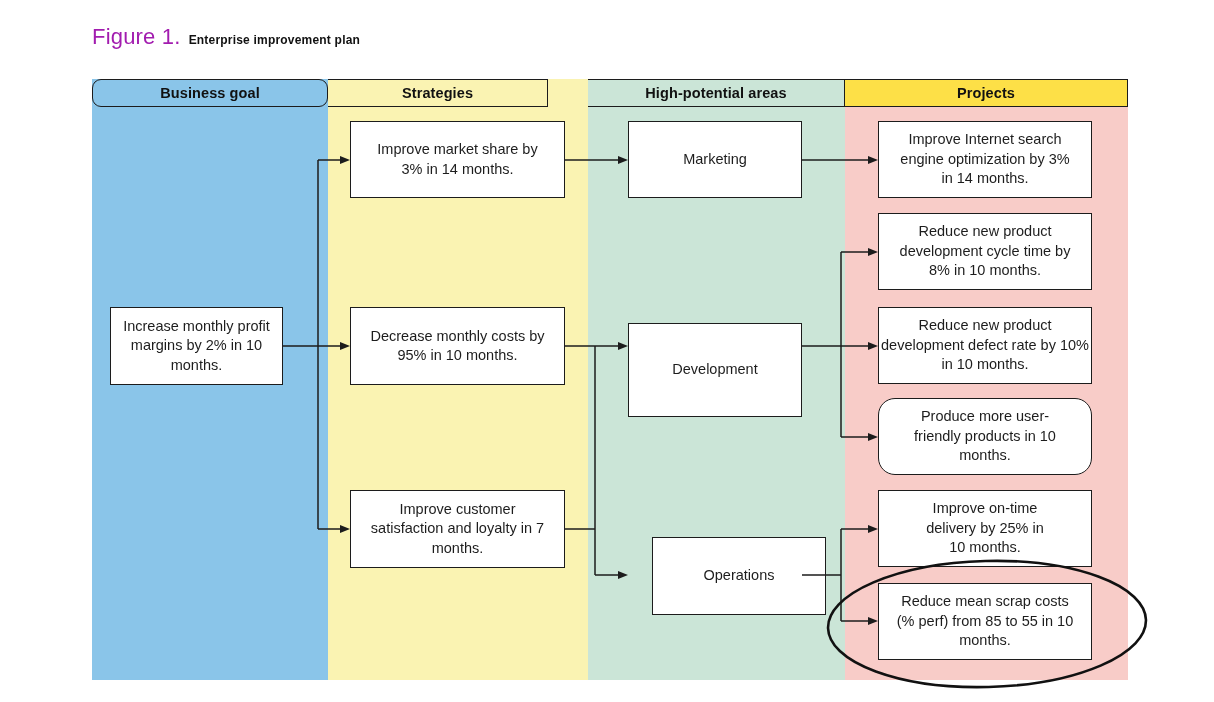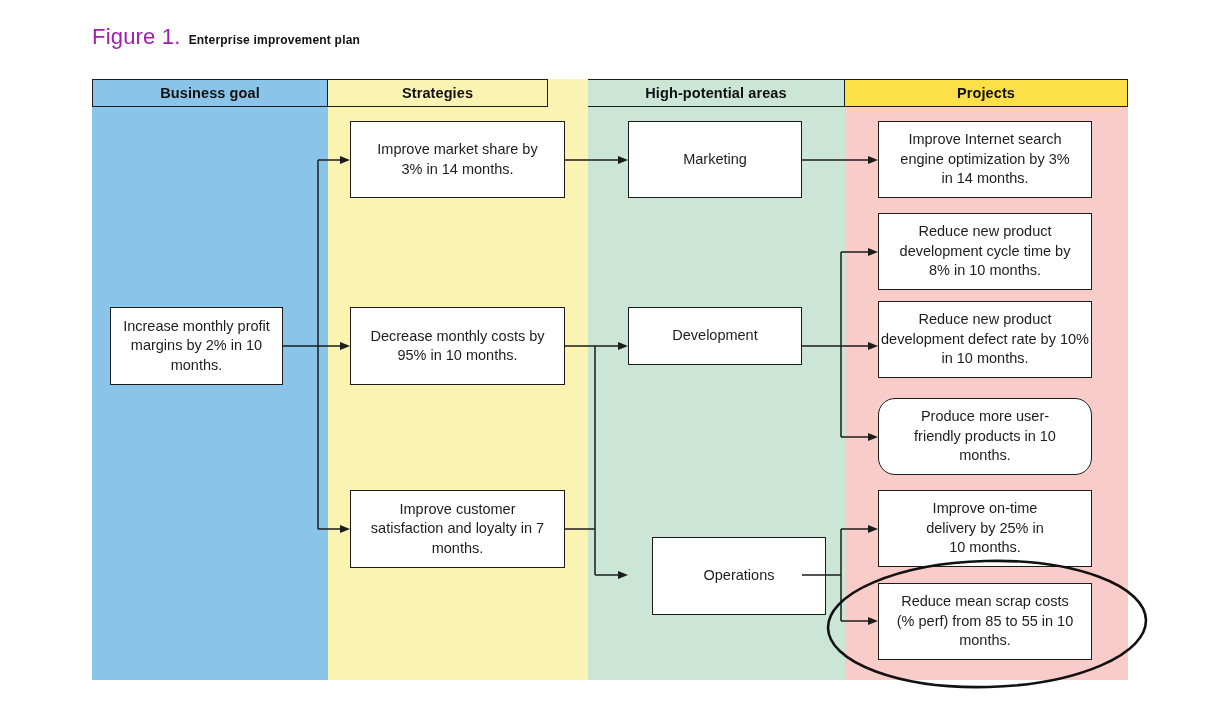--- a/index.html
+++ b/index.html
@@ -58,46 +58,46 @@
     align-items: center;
     justify-content: center;
     font-size: 14.5px;
     font-weight: 700;
     color: #111;
     border-top: 1.6px solid #1c1c1c;
     border-bottom: 1.6px solid #1c1c1c;
     border-right: 1.6px solid #1c1c1c;
     letter-spacing: 0.1px;
   }
-  .col-header.c0 { left: 0;    width: 236px; border-left: 1.6px solid #1c1c1c; }
+  .col-header.c0 { left: 0;    width: 236px; border-left: 1.6px solid #1c1c1c; border-radius: 9px; }
   .col-header.c1 { left: 236px; width: 220px; }
   .col-header.c2 { left: 496px; width: 257px; }
   .col-header.c3 { left: 753px; width: 283px; }
   .node {
     position: absolute;
     background: #ffffff;
     border: 1.4px solid #1c1c1c;
     display: flex;
     align-items: center;
     justify-content: center;
     text-align: center;
     font-size: 14.5px;
     line-height: 1.34;
     color: #1d1d1d;
   }
   .node-goal        { left: 18px;  top: 228px; width: 173px; height: 78px; padding: 0 10px; }
   .node-s1          { left: 258px; top: 42px;  width: 215px; height: 77px; padding: 0 16px; }
   .node-s2          { left: 258px; top: 228px; width: 215px; height: 78px; padding: 0 16px; }
   .node-s3          { left: 258px; top: 411px; width: 215px; height: 78px; padding: 0 14px; }
   .node-mkt         { left: 536px; top: 42px;  width: 174px; height: 77px; padding: 10px 8px; }
-  .node-dev         { left: 536px; top: 228px; width: 174px; height: 58px; padding: 0 8px; }
+  .node-dev         { left: 536px; top: 244px; width: 174px; height: 94px; padding: 0 8px; }
   .node-ops         { left: 536px; top: 458px; width: 174px; height: 78px; padding: 0 8px; margin-left: 24px; }
   .node-p1          { left: 786px; top: 42px;  width: 214px; height: 77px; padding: 0 18px; }
   .node-p2          { left: 786px; top: 134px; width: 214px; height: 77px; padding: 0 20px; }
-  .node-p3          { left: 786px; top: 222px; width: 214px; height: 77px; padding: 0 2px; }
+  .node-p3          { left: 786px; top: 228px; width: 214px; height: 77px; padding: 0 2px; }
   .node-p4          { left: 786px; top: 319px; width: 214px; height: 77px; padding: 0 30px; border-radius: 17px; }
   .node-p5          { left: 786px; top: 411px; width: 214px; height: 77px; padding: 0 40px; }
   .node-p6          { left: 786px; top: 504px; width: 214px; height: 77px; padding: 0 14px; }
   svg.overlay {
     position: absolute;
     left: 0;
     top: 0;
     width: 1214px;
     height: 702px;
     pointer-events: none;

